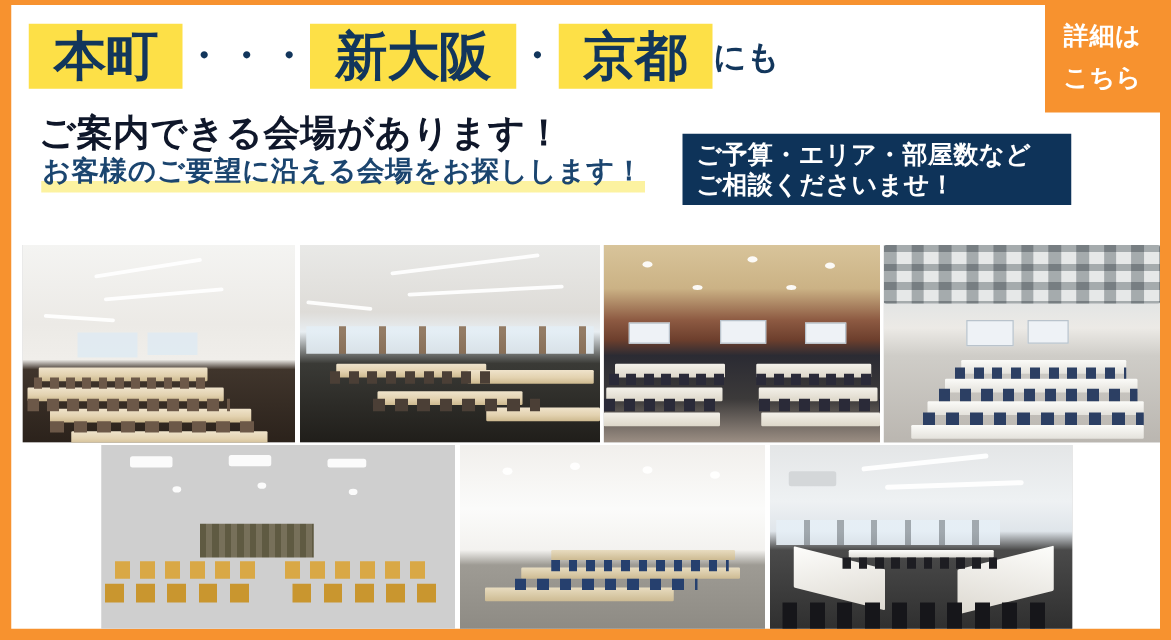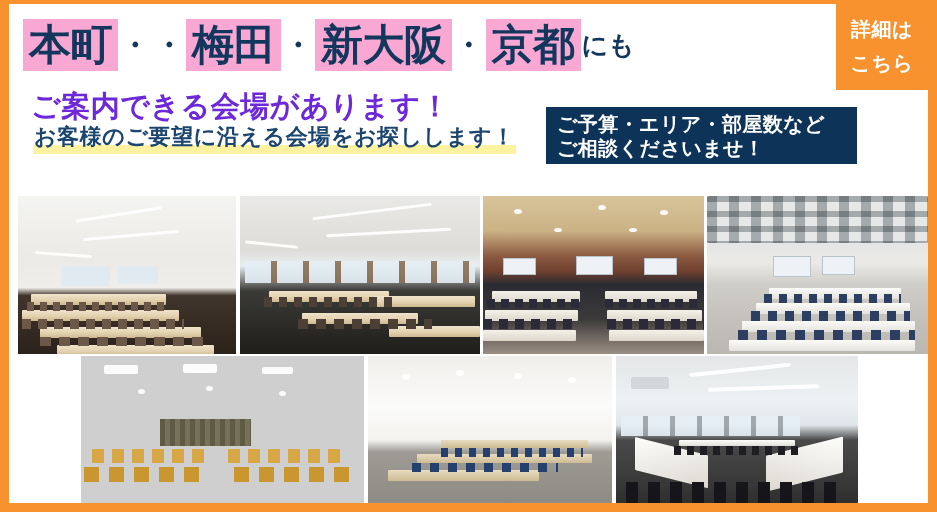--- a/index.html
+++ b/index.html
@@ -33,26 +33,26 @@
     left: 14px;
     top: 10px;
     width: 820px;
     height: 62px;
     display: flex;
     align-items: center;
     white-space: nowrap;
   }
   .hl-city {
     display: inline-block;
-    background: #f9a8d4;
+    background: #fde047;
     color: #12365C;
     font-size: 42px;
     font-weight: bold;
     line-height: 52px;
-    padding: 0 6px;
+    padding: 0 20px;
     letter-spacing: -0.5px;
   }
   .hl-dot {
     display: inline-block;
     color: #12365C;
     font-size: 30px;
     font-weight: bold;
     padding: 0 2px;
     line-height: 52px;
   }
@@ -63,21 +63,21 @@
     font-weight: bold;
     line-height: 52px;
     padding-left: 1px;
   }
 
   
   .line2 {
     position: absolute;
     left: 22px;
     top: 83px;
-    color: #6d28d9;
+    color: #0f172a;
     font-size: 29px;
     font-weight: bold;
     letter-spacing: 0.5px;
     white-space: nowrap;
   }
 
   
   .line3 {
     position: absolute;
     left: 24px;
@@ -177,21 +177,20 @@
 </style>
 </head>
 <body>
 
 <div id="banner">
 
   <div class="headline">
     <span class="hl-city">本町</span>
     <span class="hl-dot">・</span>
     <span class="hl-dot">・</span>
-    <span class="hl-city">梅田</span>
     <span class="hl-dot">・</span>
     <span class="hl-city">新大阪</span>
     <span class="hl-dot">・</span>
     <span class="hl-city">京都</span>
     <span class="hl-tail">にも</span>
   </div>
 
   <div class="line2">ご案内できる会場があります！</div>
 
   <div class="line3">

